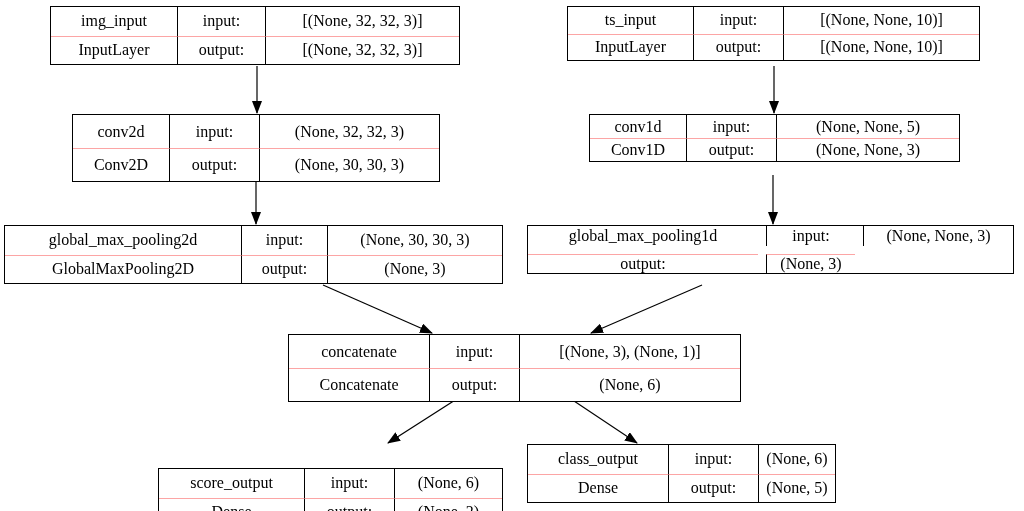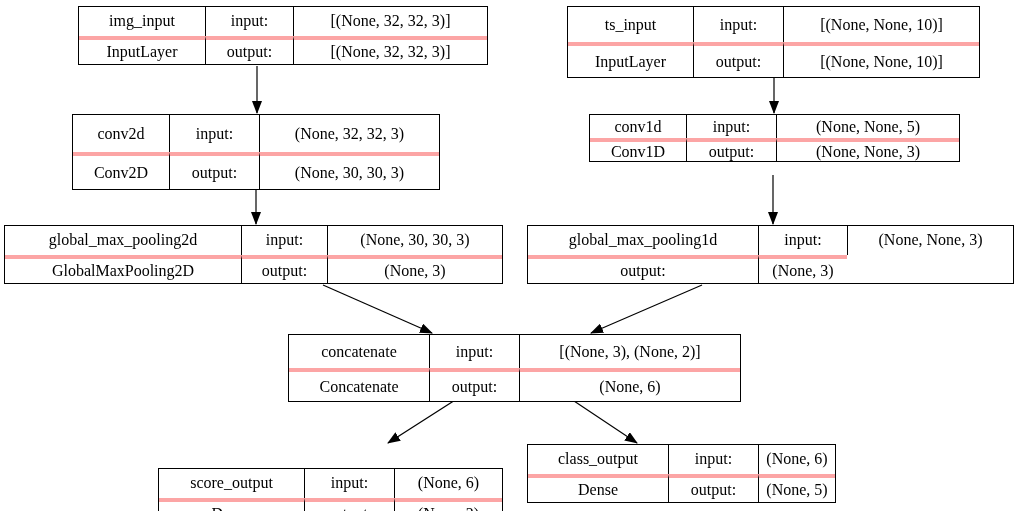--- a/index.html
+++ b/index.html
@@ -29,29 +29,29 @@
     display: flex;
     align-items: center;
     justify-content: center;
     padding: 0 4px;
     white-space: nowrap;
     overflow: hidden;
   }
   
   .cell:nth-child(2), .cell:nth-child(3),
   .cell:nth-child(5), .cell:nth-child(6) { border-left: 1px solid #000000; }
-  .cell:nth-child(4), .cell:nth-child(5), .cell:nth-child(6) { border-top: 4px solid #fca5a5; }
+  .cell:nth-child(4), .cell:nth-child(5), .cell:nth-child(6) { border-top: 1px solid #fca5a5; }
 
   
-  #n-img-input  { left: 50px;  top: 6px;   width: 410px; height: 59px; grid-template-columns: 126px 88px auto; margin-left: 28px; }
-  #n-ts-input   { left: 567px; top: 6px;   width: 413px; height: 72px; grid-template-columns: 125px 90px auto; }
-  #n-conv2d     { left: 72px;  top: 114px; width: 368px; height: 76px; grid-template-columns: 96px 90px auto; }
+  #n-img-input  { left: 50px;  top: 6px;   width: 410px; height: 59px; grid-template-columns: 126px 88px auto; }
+  #n-ts-input   { left: 567px; top: 6px;   width: 413px; height: 55px; grid-template-columns: 125px 90px auto; }
+  #n-conv2d     { left: 72px;  top: 114px; width: 368px; height: 68px; grid-template-columns: 96px 90px auto; }
   #n-conv1d     { left: 589px; top: 114px; width: 371px; height: 48px; grid-template-columns: 96px 90px auto; }
   #n-gmp2d      { left: 4px;   top: 225px; width: 499px; height: 59px; grid-template-columns: 236px 86px auto; }
-  #n-gmp1d      { left: 527px; top: 225px; width: 487px; height: 59px; grid-template-columns: 230px 89px auto; }
+  #n-gmp1d      { left: 527px; top: 225px; width: 487px; height: 49px; grid-template-columns: 230px 89px auto; gap: 8px; }
   #n-concat     { left: 288px; top: 334px; width: 453px; height: 68px; grid-template-columns: 140px 90px auto; }
   #n-score      { left: 158px; top: 468px; width: 345px; height: 59px; grid-template-columns: 145px 90px auto; }
   #n-class      { left: 527px; top: 444px; width: 309px; height: 59px; grid-template-columns: 140px 90px auto; }
 
   #edges {
     position: absolute;
     left: 0; top: 0;
     width: 1024px; height: 511px;
     pointer-events: none;
   }
@@ -127,21 +127,21 @@
     <div class="cell">global_max_pooling1d</div>
     <div class="cell">input:</div>
     <div class="cell">(None, None, 3)</div>
     <div class="cell">output:</div>
     <div class="cell">(None, 3)</div>
   </div>
 
   <div class="node" id="n-concat">
     <div class="cell">concatenate</div>
     <div class="cell">input:</div>
-    <div class="cell">[(None, 3), (None, 2)]</div>
+    <div class="cell">[(None, 3), (None, 1)]</div>
     <div class="cell">Concatenate</div>
     <div class="cell">output:</div>
     <div class="cell">(None, 6)</div>
   </div>
 
   <div class="node" id="n-score">
     <div class="cell">score_output</div>
     <div class="cell">input:</div>
     <div class="cell">(None, 6)</div>
     <div class="cell">Dense</div>

